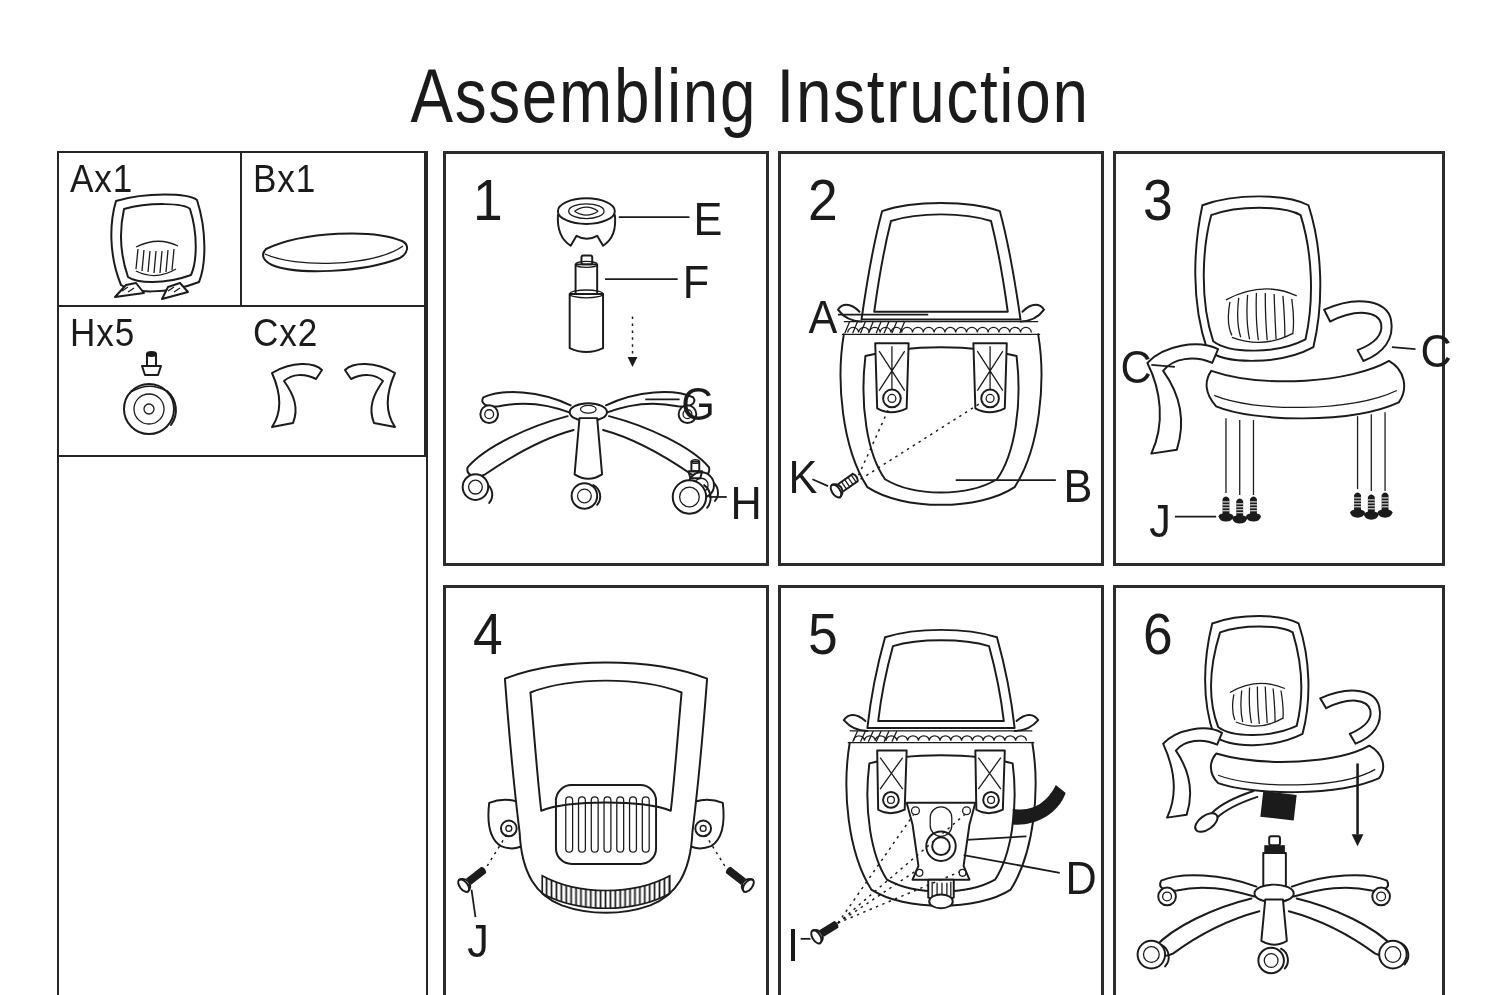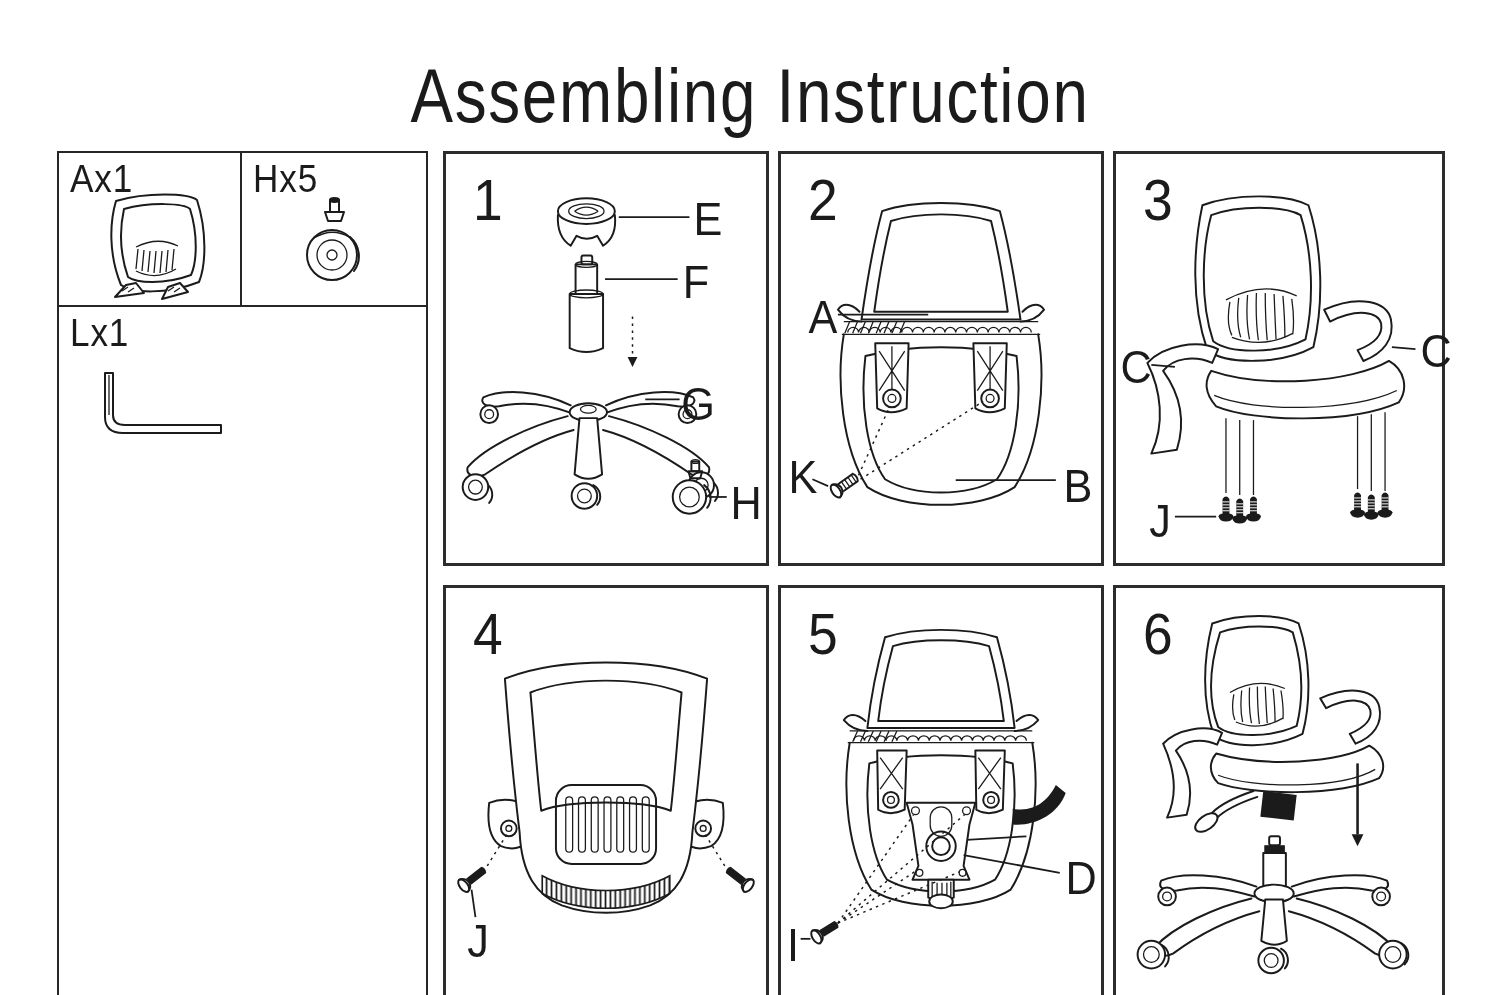--- a/index.html
+++ b/index.html
@@ -53,49 +53,56 @@
         <path class="thin" d="M52,58 Q74,47 94,57"></path>
         <path class="thin" d="M54,60 L52,80 M60,61 L58,82 M66,62 L64,83 M72,62 L70,84 M78,62 L76,84 M84,61 L82,83 M90,60 L88,81"></path>
         <path class="thin" d="M52,82 Q72,92 92,80"></path>
         <path class="w" d="M42,96 L31,108 L60,104 L52,94 Z"></path>
         <path class="w" d="M84,98 L78,110 L104,103 L96,94 Z"></path>
         <path class="thin" d="M38,102 l6,-4 M44,103 l6,-4 M84,102 l6,-4 M90,103 l6,-4"></path>
       </svg>
     </div>
 
 
+    <div class="pcell br bb">
+      <div class="pcode">Bx1</div>
+      <svg class="pill" style="left:12px;top:62px;width:160px;height:70px" viewBox="0 0 160 70">
+        <path class="ln" d="M12,34 C50,16 120,14 148,26 C156,30 154,38 146,43 C108,58 42,60 18,50 C8,45 7,39 12,34 Z"></path>
+        <path class="thin" d="M11,39 C40,53 120,52 149,31"></path>
+      </svg>
+    </div>
 
     <div class="pcell bb">
       <div class="pcode">Hx5</div>
       <svg class="pill" style="left:52px;top:40px;width:80px;height:102px" viewBox="0 0 80 102">
         <rect class="ln" x="36" y="7" width="9" height="12"></rect>
         <ellipse class="ln" cx="40.5" cy="7" rx="4.5" ry="2"></ellipse>
         <path class="ln" d="M31,19 h19 l-3,9 h-13 z"></path>
         <path class="ln" d="M56,44 a25,25 0 0 1 4,34"></path>
         <circle class="w" cx="38" cy="62" r="25"></circle>
         <circle class="thin" cx="38" cy="62" r="15"></circle>
         <circle class="thin" cx="38" cy="62" r="5"></circle>
         <path class="thin" d="M20,45 Q38,34 55,44"></path>
       </svg>
     </div>
 
-
-
-
-
-
-
-
-    <div class="pcell">
-      <div class="pcode">Lx1</div>
-      <svg class="pill" style="left:30px;top:58px;width:140px;height:72px" viewBox="0 0 140 72">
-        <path class="ln" d="M24,8 L24,50 Q24,60 36,60 L132,60 L132,68 L34,68 Q16,68 16,52 L16,8 Z"></path>
-        <path class="thin" d="M20,10 V50"></path>
+    <div class="pcell br bb">
+      <div class="pcode">Cx2</div>
+      <svg class="pill" style="left:12px;top:46px;width:160px;height:80px" viewBox="0 0 160 80">
+        <path class="ln" d="M18,20 C38,8 60,9 68,17 L62,26 C50,20 38,21 30,28 C40,42 45,55 39,70 L18,74 C29,58 26,38 18,20 Z"></path>
+        <path class="ln" d="M141,20 C121,8 99,9 91,17 L97,26 C109,20 121,21 129,28 C119,42 114,55 120,70 L141,74 C130,58 133,38 141,20 Z"></path>
       </svg>
     </div>
+
+
+
+
+
+
+
   </div>
 
   <div class="panel" style="left:443px;top:103px;width:326px;height:415px">
     <div class="step-num">1</div>
     <svg class="art" viewBox="0 0 326 415" preserveAspectRatio="none">
 
       <path class="ln" d="M114,62 C113,80 119,88 127,93 L133,83 C140,87 147,87 154,83 L160,93 C168,88 174,80 172,62"></path>
       <ellipse class="w" cx="143" cy="58" rx="29" ry="13"></ellipse>
       <ellipse class="thin" cx="143" cy="58" rx="18" ry="7.5"></ellipse>
       <path class="thin" d="M131,58 q12,-8 24,0 M131,58 q12,8 24,0"></path>

